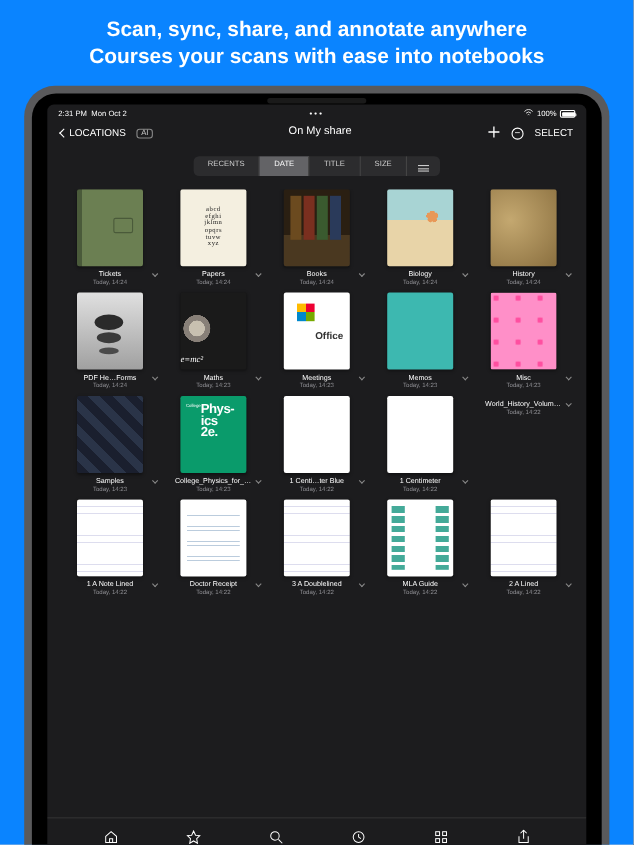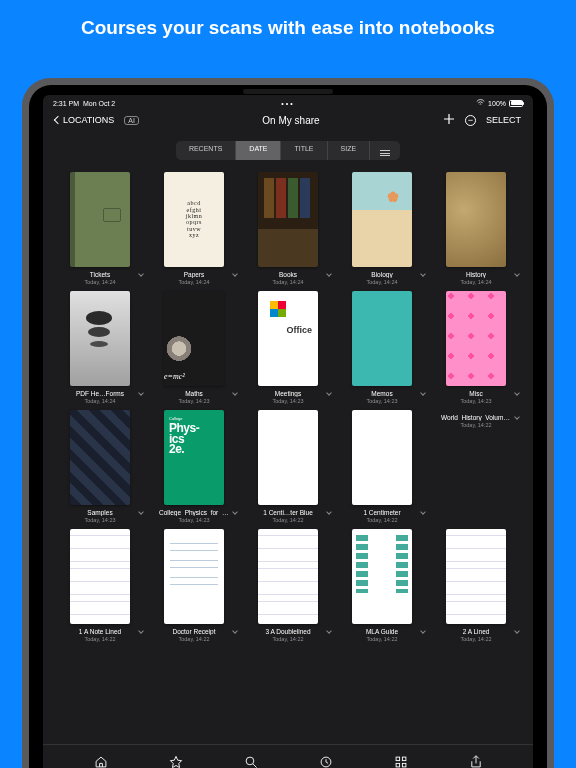--- a/index.html
+++ b/index.html
@@ -10,37 +10,37 @@
 .bezel{width:100%;height:100%;background:#000;border-radius:22px;padding:10px 14px 0;position:relative}
 .notch{position:absolute;left:50%;top:4px;transform:translateX(-50%);width:90px;height:5px;background:#1a1a1a;border-radius:3px}
 .screen{width:100%;height:100%;background:#1c1c1e;border-radius:6px;overflow:hidden;display:flex;flex-direction:column}
 .status{display:flex;justify-content:space-between;align-items:center;padding:4px 10px 2px;font-size:7px;color:#fff}
 .status .center{position:absolute;left:50%;transform:translateX(-50%)}
 .dots{letter-spacing:2px}
 .battery{display:inline-flex;align-items:center;gap:3px}
 .batt{width:14px;height:7px;border:0.7px solid #fff;border-radius:1.5px;position:relative}
 .batt:after{content:"";position:absolute;right:-2px;top:1.5px;width:1.2px;height:3px;background:#fff;border-radius:0 1px 1px 0}
 .batt:before{content:"";position:absolute;left:0.5px;top:0.5px;bottom:0.5px;width:12px;background:#fff;border-radius:1px}
-.nav{display:flex;justify-content:space-between;align-items:center;padding:4px 12px 8px;color:#fff}
+.nav{display:flex;justify-content:space-between;padding:4px 12px 8px;color:#fff}
 .nav-left,.nav-right{display:flex;align-items:center;gap:10px;font-size:9px}
 .nav-title{font-size:10px;font-weight:500}
 .back{display:flex;align-items:center;gap:2px}
 .chev{width:6px;height:6px;border-left:1.3px solid #fff;border-bottom:1.3px solid #fff;transform:rotate(45deg)}
 .ai-badge{border:0.8px solid #888;border-radius:3px;padding:0 3px;font-size:7px;color:#ccc}
 .plus,.minus-circle{color:#fff}
 .minus-circle{width:11px;height:11px;border:1px solid #fff;border-radius:50%;display:flex;align-items:center;justify-content:center;font-size:9px;line-height:1}
 .seg{display:flex;justify-content:center;padding:6px 0 12px}
 .seg-ctrl{display:flex;background:#2c2c2e;border-radius:5px;overflow:hidden;font-size:7px}
 .seg-item{padding:4px 13px;color:#ccc;border-right:0.5px solid #444}
 .seg-item.active{background:#636366;color:#fff}
 .seg-item.icon{padding:4px 10px;border-right:none}
 .grid-wrap{flex:1;overflow:hidden;padding:0 14px}
 .grid{display:grid;grid-template-columns:repeat(5,1fr);gap:6px 8px}
 .item{display:flex;flex-direction:column;align-items:center}
-.thumb{width:60px;height:95px;border-radius:2px;position:relative;overflow:hidden;box-shadow:0 1px 3px rgba(0,0,0,0.4)}
+.thumb{width:60px;height:70px;border-radius:2px;position:relative;overflow:hidden;box-shadow:0 1px 3px rgba(0,0,0,0.4)}
 .caption{text-align:center;margin-top:4px;position:relative;width:100%}
 .caption .name{color:#fff;font-size:6.5px;white-space:nowrap;overflow:hidden;text-overflow:ellipsis;max-width:70px;margin:0 auto}
 .caption .date{color:#8e8e93;font-size:5.5px;margin-top:1px}
 .caption .chev-dn{position:absolute;right:0;top:1px;width:4px;height:4px;border-right:0.8px solid #888;border-bottom:0.8px solid #888;transform:rotate(45deg)}
 .tabbar{display:flex;justify-content:space-around;align-items:center;padding:10px 20px 18px;border-top:0.5px solid #333}
 .tabbar svg,.tabbar .ticon{width:14px;height:14px;stroke:#fff;fill:none;stroke-width:1.3}
 
 .t-notebook{background:linear-gradient(90deg,#4a5a3a 0 8%,#6b7f52 8% 100%)}
 .t-notebook:after{content:"";position:absolute;left:55%;top:38%;width:16px;height:12px;border:1.2px solid #4a5a3a;border-radius:2px}
 .t-alpha{background:#f4efe0;display:flex;align-items:center;justify-content:center}
@@ -54,41 +54,42 @@
 .t-stones:before{content:"";position:absolute;left:16px;top:20px;width:26px;height:14px;background:#2a2a2a;border-radius:50%;box-shadow:0 14px 0 -2px #3a3a3a,0 26px 0 -4px #4a4a4a}
 .t-einst{background:#1a1a1a;display:flex;flex-direction:column;align-items:flex-start;justify-content:flex-end}
 .t-einst:before{content:"";width:30px;height:34px;background:radial-gradient(circle at 50% 40%,#c8c0b0 28%,#888078 29% 48%,transparent 49%);border-radius:50% 50% 40% 40%}
 .t-einst span{color:#fff;font-style:italic;font-size:8px;padding:3px 0 5px;font-family:serif}
 .t-office{background:#fff}
 .t-office:before{content:"";position:absolute;left:12px;top:10px;width:16px;height:16px;background:conic-gradient(#e03 0 25%,#7a0 0 50%,#08c 0 75%,#fb0 0)}
 .t-office span{position:absolute;right:6px;top:34px;font-size:9px;font-weight:700;color:#333}
 .t-teal{background:#3db8b0}
 .t-pink{background:radial-gradient(circle at 25% 25%,#ff4fa0 12%,transparent 13%) 0 0/20px 20px,#ff8fc8}
 .t-diag{background:repeating-linear-gradient(45deg,#1a1f2e 0 8px,#2a3448 8px 16px)}
-.t-phys{background:#0a9b6b;color:#fff;padding:6px 5px;display:flex;flex-direction:column}
+.t-phys{background:#0a9b6b;color:#fff;padding:6px 5px;display:flex;flex-direction:row}
 .t-phys .sm{font-size:4px;margin-bottom:2px}
 .t-phys .lg{font-size:12px;font-weight:800;line-height:0.9;letter-spacing:-0.5px}
 .t-hist{background:#0a9b6b;color:#fff;padding:6px 5px}
 .t-hist .lg{font-size:11px;font-weight:800;line-height:0.95}
 .t-hist .sm{font-size:4.5px;margin-top:3px}
 .t-white{background:#fff}
 .t-lined{background:#fff repeating-linear-gradient(#fff 0 6px,#dde 6px 6.6px)}
 .t-form{background:#fff}
 .t-form:before{content:"";position:absolute;left:6px;top:8px;right:6px;height:56px;background:repeating-linear-gradient(#fff 0 3px,#bcd 3px 3.4px)}
 .t-mla{background:#fff}
 .t-mla:before{content:"";position:absolute;left:4px;top:6px;width:12px;height:58px;background:repeating-linear-gradient(#4a9 0 6px,transparent 6px 9px)}
 .t-mla:after{content:"";position:absolute;right:4px;top:6px;width:12px;height:58px;background:repeating-linear-gradient(#4a9 0 6px,transparent 6px 9px)}
 .lines-ico{display:inline-flex;flex-direction:column;gap:1.5px}
 .lines-ico span{width:10px;height:0.9px;background:#ccc}
 </style>
 </head>
 <body>
 
 <div class="hero">
   <div class="hero-text">
+    <div>Scan, sync, share, and annotate anywhere</div>
     <div>Courses your scans with ease into notebooks</div>
   </div>
 
   <div class="ipad">
     <div class="bezel">
       <div class="notch"></div>
       <div class="screen">
 
         <div class="status">
           <div><span>2:31 PM</span>&nbsp;&nbsp;<span>Mon Oct 2</span></div>

